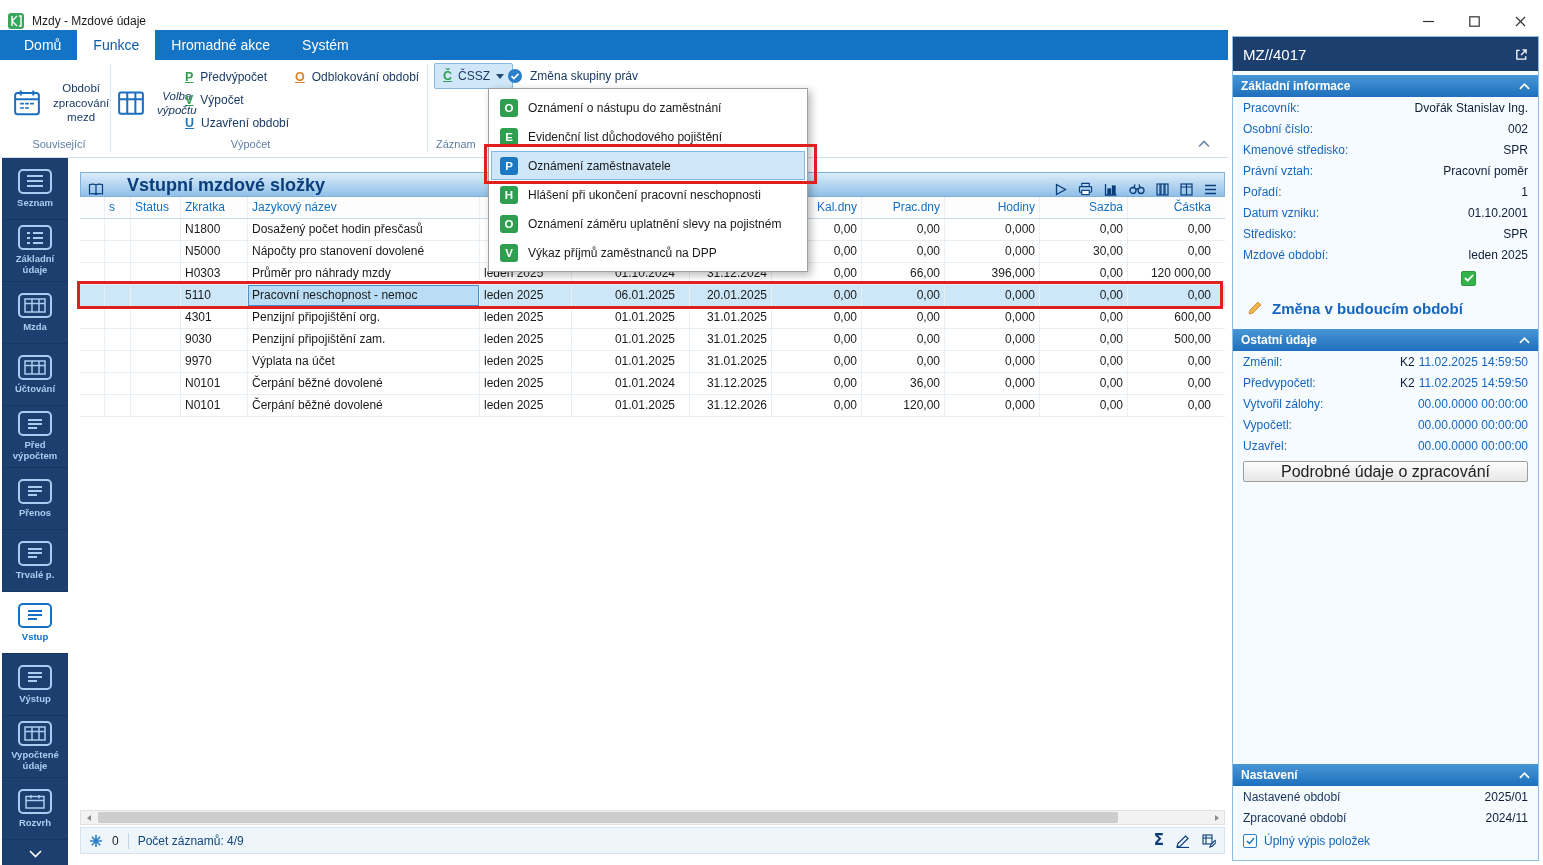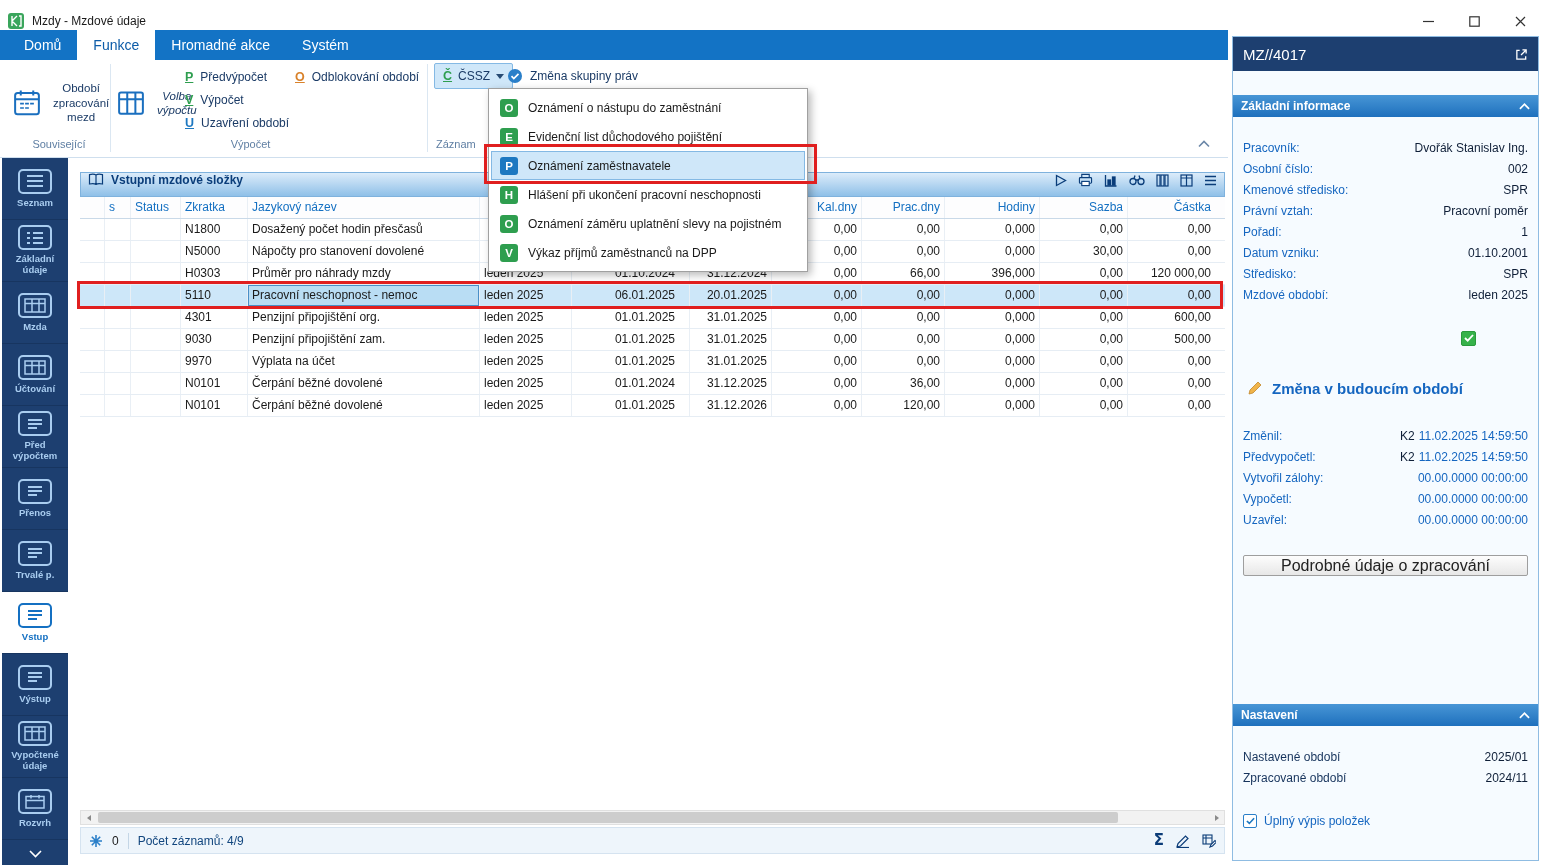--- a/index.html
+++ b/index.html
@@ -44,21 +44,21 @@
   .sb-item.active{background:#ffffff;color:#1470c2;}
   .sb-icon{width:34px;height:25px;border:2px solid currentColor;border-radius:5px;
     display:flex;align-items:center;justify-content:center;}
   .sb-label{font-size:9.5px;text-align:center;line-height:1.15;max-width:62px;font-weight:bold;}
   .sb-bottom{margin-top:auto;height:22px;display:flex;align-items:center;justify-content:center;
     color:#fff;cursor:pointer;}
 
   
   .grid-area{position:absolute;left:80px;top:172px;width:1145px;}
   .grid-titlebar{height:25px;background:linear-gradient(#dcecfa,#8fc0e8);border:1px solid #7fb2dd;
-    display:flex;align-items:flex-start;gap:7px;padding:0 7px;color:#0a3d7a;font-weight:bold;font-size:12px;}
+    display:flex;align-items:flex-end;gap:23px;padding:0 7px;color:#0a3d7a;font-weight:bold;font-size:18px;}
   .gt-icons{margin-left:auto;display:flex;align-items:center;gap:11px;color:#0a3d7a;}
   .gt-icons>span{cursor:pointer;display:flex;}
   .grid-header{display:flex;height:22px;background:#fdfdfe;border-bottom:1px solid #c9d9e8;}
   .grid-header .gcell{color:#1470c2;}
   .grow{display:flex;height:22px;border-bottom:1px solid #e6edf4;background:#fff;cursor:pointer;}
   .grow.sel{background:#cde7f9;}
   .gcell{padding:0 4px;font-size:12px;line-height:21px;color:#1a1a1a;white-space:nowrap;
     overflow:hidden;border-right:1px solid #e9eff5;flex:0 0 auto;}
   .gcell.num{text-align:right;}
   .gcell.focus{background:#b9ddf4;box-shadow:inset 0 0 0 1px #4a8fc7;}
@@ -73,21 +73,21 @@
   .hs-thumb{height:11px;background:#cdcdcd;border-radius:2px;width:1020px;margin-left:2px;cursor:grab;}
   .statusbar{position:absolute;left:80px;top:827px;width:1145px;height:27px;background:#eef5fb;
     border:1px solid #d5e3f0;display:flex;align-items:center;gap:9px;padding:0 8px;font-size:12px;color:#12467e;}
   .sb-sep{width:1px;height:16px;background:#c4d6e6;}
   .status-right{margin-left:auto;display:flex;align-items:center;gap:12px;color:#0b3c78;}
   .status-right>span{cursor:pointer;display:flex;align-items:center;}
   .sum-glyph{font-size:15px;font-weight:bold;font-family:"DejaVu Sans",sans-serif;line-height:1;}
 
   
   .right-panel{position:absolute;left:1232px;top:36px;width:307px;height:825px;background:#f6fbff;
-    border:1px solid #8fbce2;display:flex;flex-direction:column;gap:20px;}
+    border:1px solid #8fbce2;display:flex;flex-direction:column;}
   .mz-header{height:34px;background:#1d3f70;color:#fff;font-size:15px;display:flex;align-items:center;
     padding:0 10px;flex:0 0 auto;}
   .mz-header .ext{margin-left:auto;cursor:pointer;}
   .sec-header{height:22px;margin-top:4px;background:linear-gradient(#4896d6,#1e70bd);color:#fff;
     font-weight:bold;font-size:12px;display:flex;align-items:center;padding:0 8px;flex:0 0 auto;}
   .sec-header .chev{margin-left:auto;cursor:pointer;}
   .pf{height:21px;display:flex;align-items:center;justify-content:space-between;padding:0 10px;
     font-size:12px;flex:0 0 auto;}
   .pf-label{color:#1566c0;}
   .pf-value{color:#0f1f38;text-align:right;}
@@ -640,20 +640,28 @@
   </div>
   <div class="change-action">
     <span>
       <svg width="16" height="16" viewBox="0 0 16 16">
           <path d="M2 14l1-4 8-8 3 3-8 8z" fill="#f0b44a" stroke="#c2872b" stroke-width="0.8"></path>
         </svg>
     </span>
     <span>Změna v budoucím období</span>
   </div>
 
+  <div class="sec-header">
+    <span>Ostatní údaje</span>
+    <span class="chev">
+      <svg width="11" height="7" viewBox="0 0 12 7" fill="none" stroke="#fff" stroke-width="1.8">
+          <path d="M1 6l5-5 5 5"></path>
+        </svg>
+    </span>
+  </div>
   <div>
       <div class="pf">
         <span class="pf-label">Změnil:</span>
         <span class="pf-value"><span class="pf-prefix">K2</span><span class="pf-time">11.02.2025 14:59:50</span></span>
       </div>
       <div class="pf">
         <span class="pf-label">Předvypočetl:</span>
         <span class="pf-value"><span class="pf-prefix">K2</span><span class="pf-time">11.02.2025 14:59:50</span></span>
       </div>
       <div class="pf">

